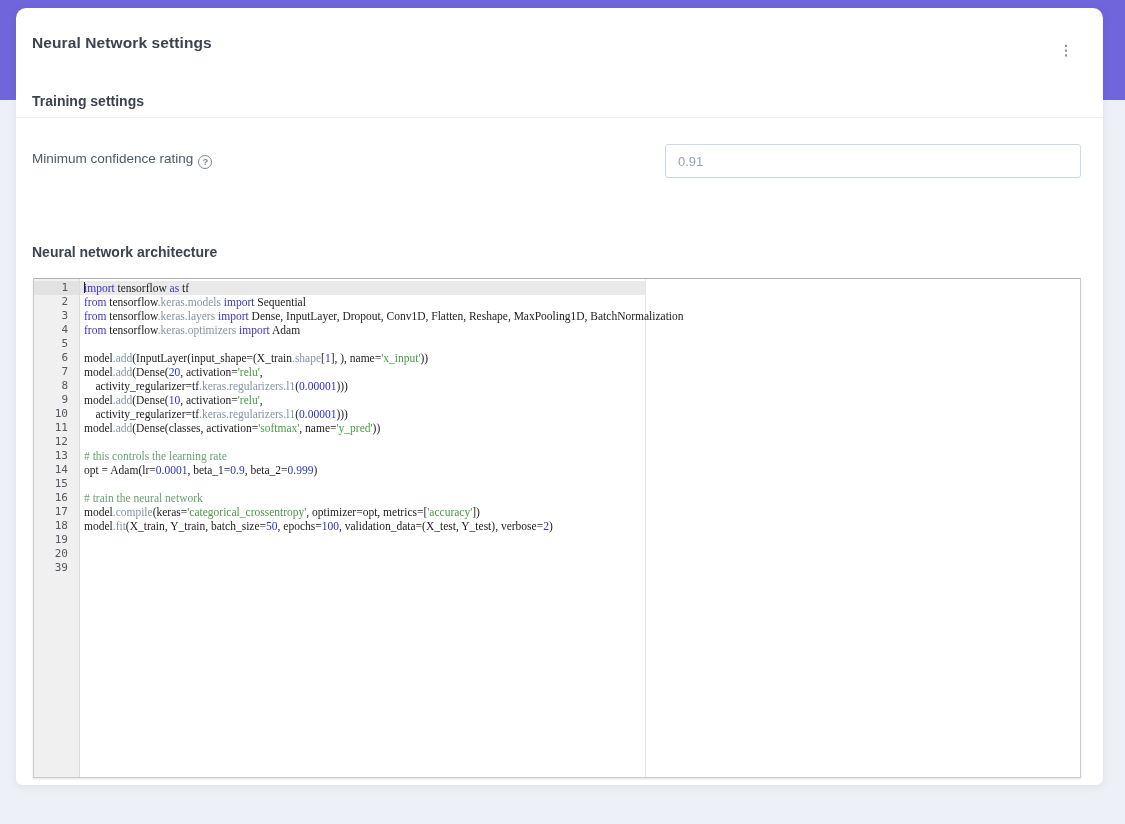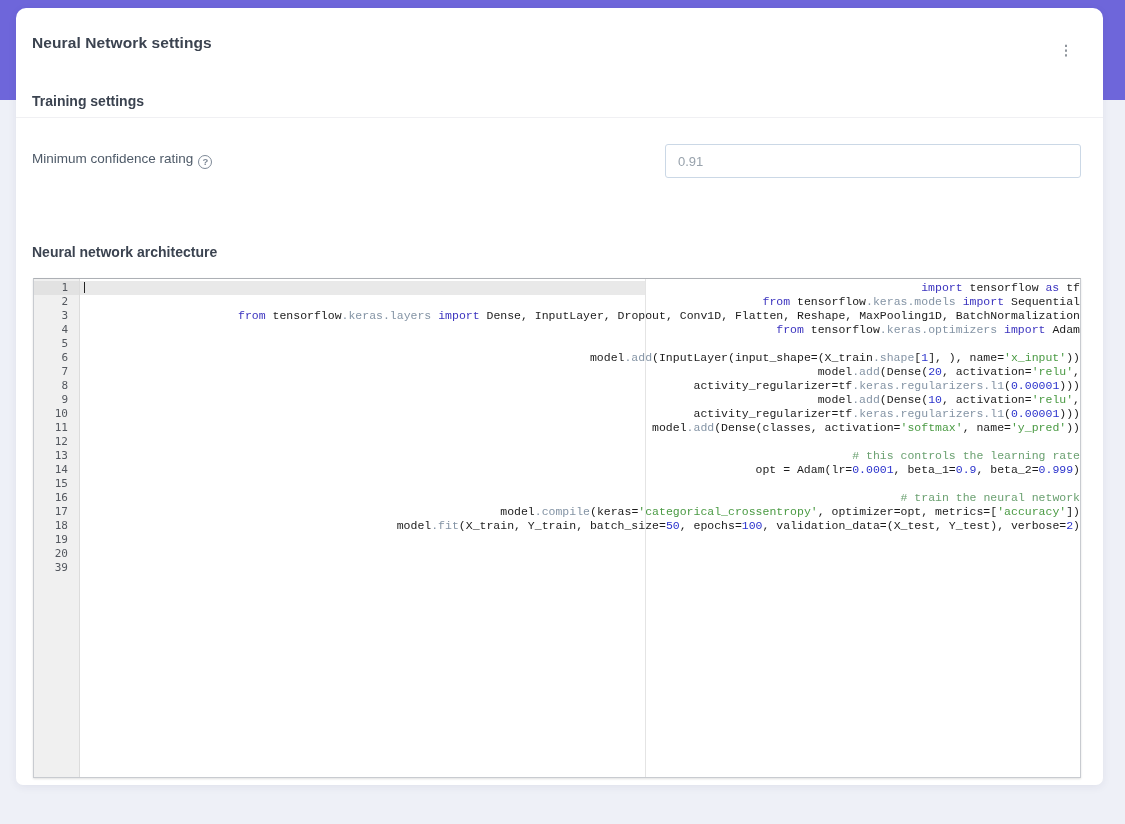--- a/index.html
+++ b/index.html
@@ -110,22 +110,22 @@
   .ruler{
     position:absolute;left:565px;top:0;bottom:0;width:1px;
     background:var(--ruler);
   }
   .cursor{
     position:absolute;left:4px;top:3px;width:1px;height:11px;
     background:#222;z-index:3;
   }
   .cl{
     position:relative;height:14px;line-height:14px;
-    font-family:Liberation Mono, monospace;font-size:11.5px;
-    white-space:pre;color:var(--code-text);padding-left:4px;text-align:right;
+    font-family:Liberation Serif, serif;font-size:11.5px;
+    white-space:pre;color:var(--code-text);padding-left:4px;
   }
   .cl.active{
     background:linear-gradient(90deg, var(--active-line) 0px, var(--active-line) 565px, transparent 565px);
   }
   .tok-k{color:var(--tok-keyword);}
   .tok-p{color:var(--tok-property);}
   .tok-n{color:var(--tok-number);}
   .tok-s{color:var(--tok-string);}
   .tok-c{color:var(--tok-comment);}
   .tok-t{color:var(--code-text);}

